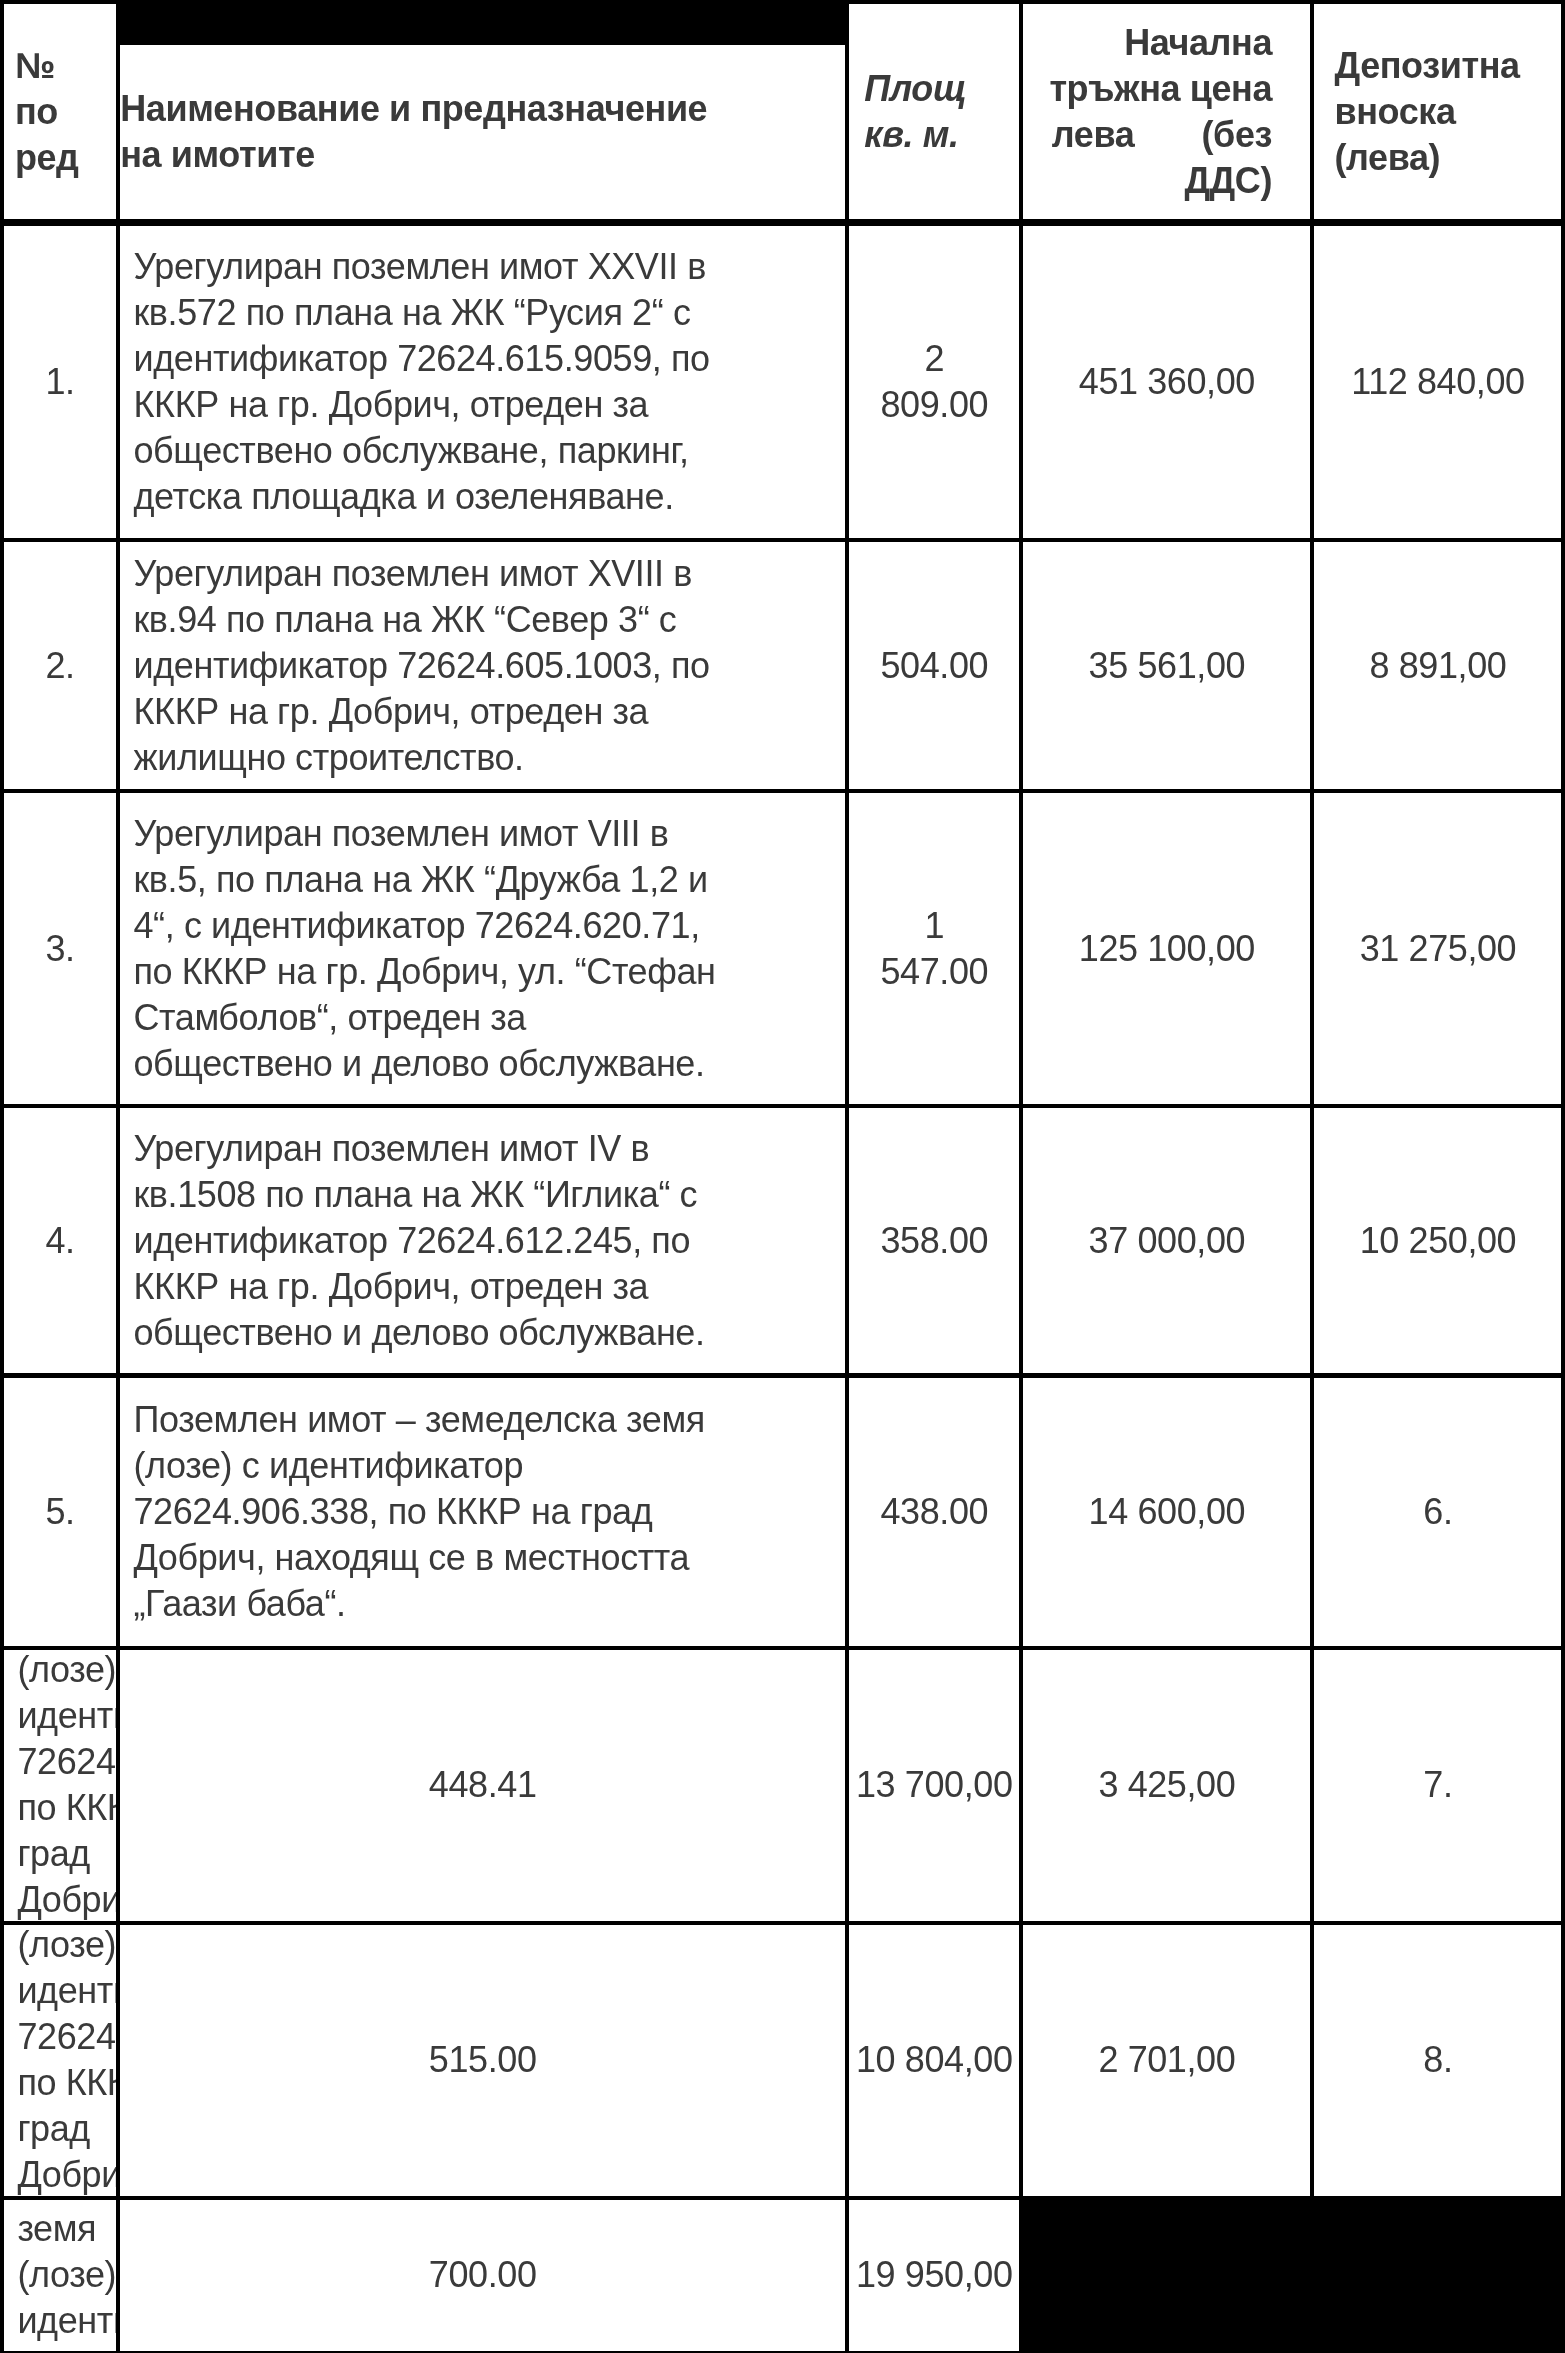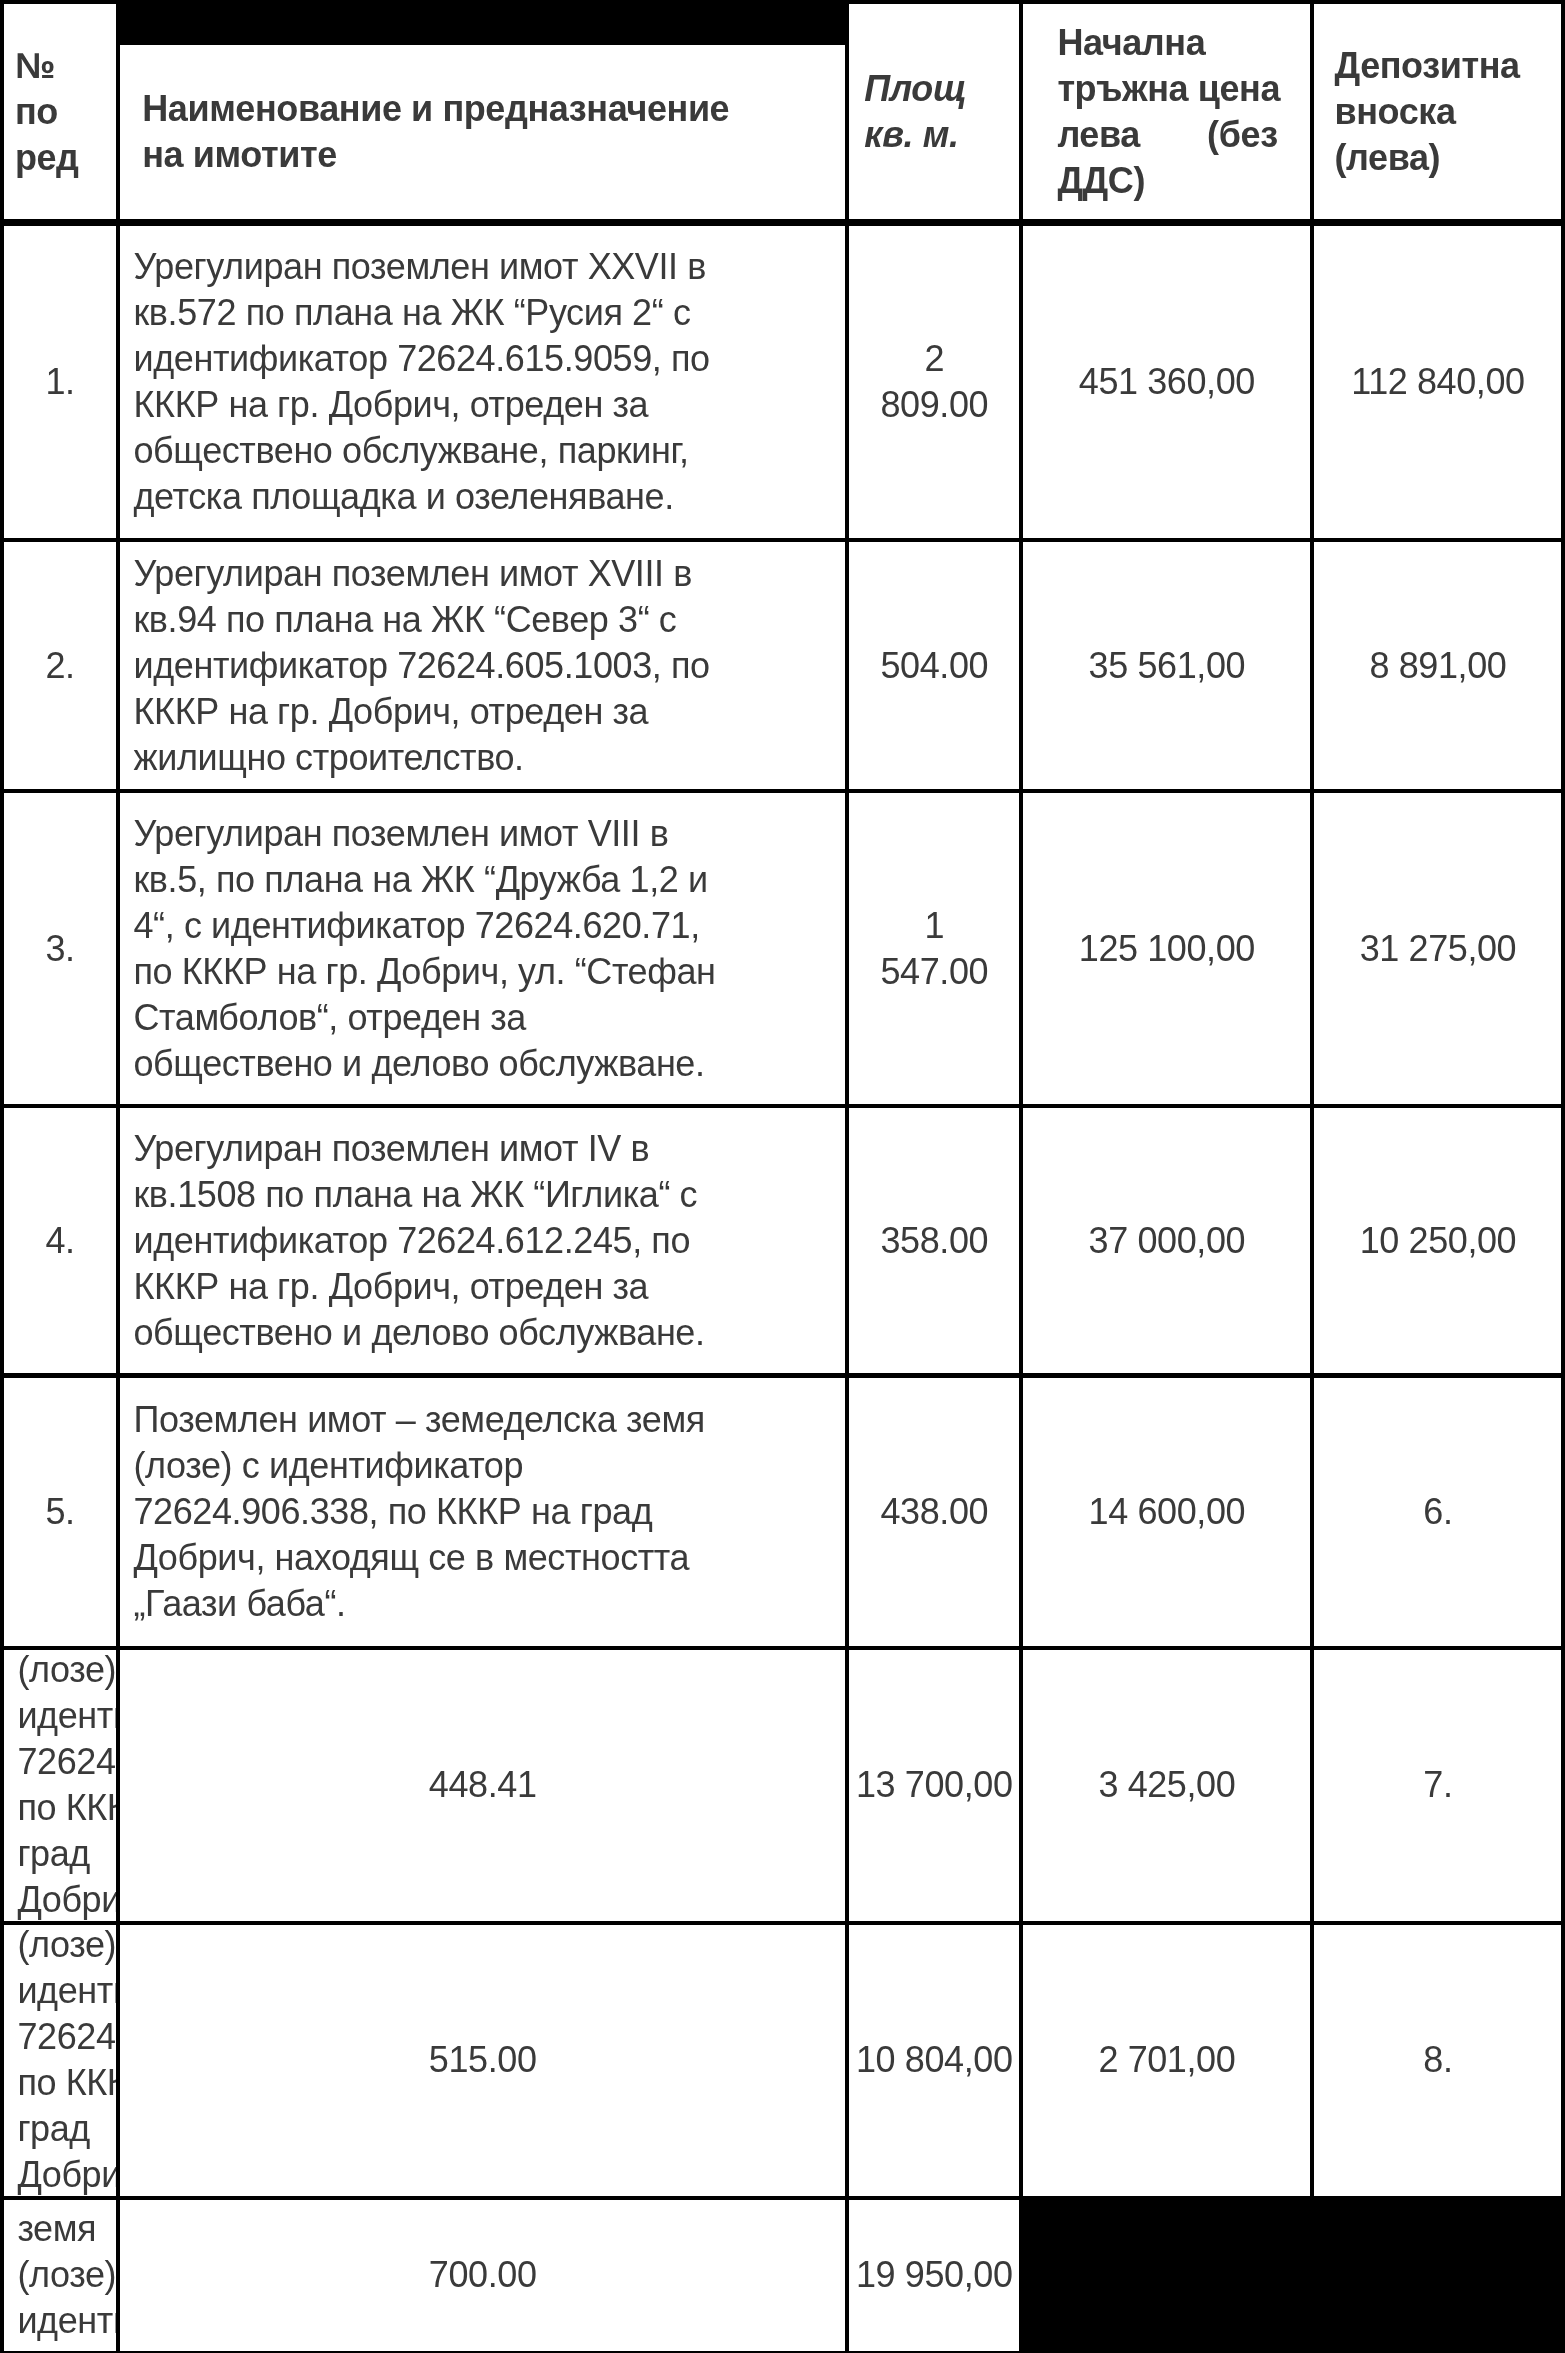--- a/index.html
+++ b/index.html
@@ -29,23 +29,23 @@
     overflow: hidden;
   }
   
   .hcell {
     font-weight: 700;
     border-bottom: 3.3px solid #000000;
     white-space: pre-line;
     justify-content: flex-start;
   }
   .h-no      { padding-left: 10.8px; }
-  .h-name    { padding-left: 22px; margin-top: 41px; }
+  .h-name    { padding-left: 0; margin-top: 41px; }
   .h-area    { padding-left: 15px; font-style: italic; }
-  .h-price   { padding-left: 34px; white-space: pre-wrap; }
+  .h-price   { padding-left: 26px; white-space: pre-wrap; text-align: right; }
   .h-deposit { padding-left: 20px; }
   
   .c-no {
     justify-content: center;
     text-align: center;
   }
   .c-name {
     justify-content: flex-start;
     text-align: left;
     white-space: pre-line;

